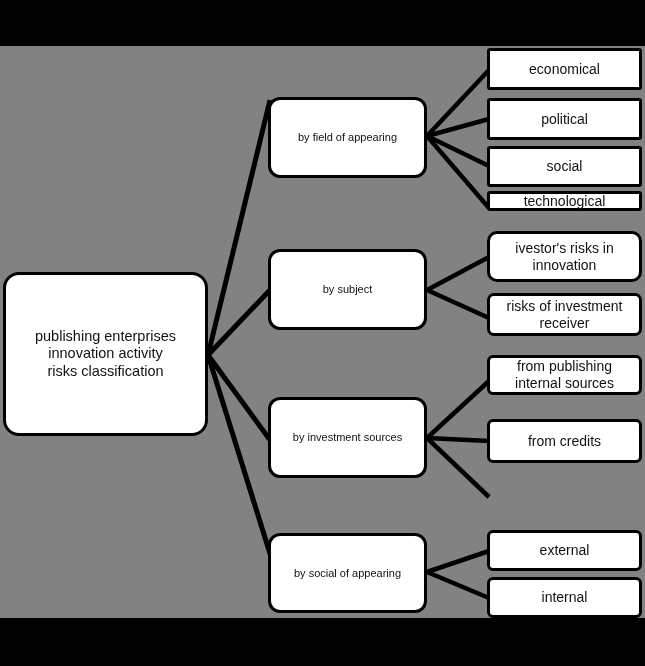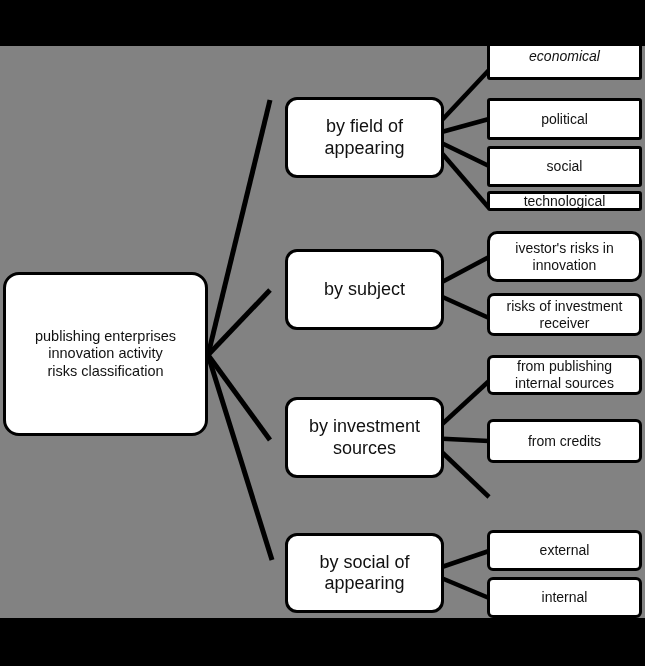--- a/index.html
+++ b/index.html
@@ -50,37 +50,36 @@
     width: 205px;
     height: 164px;
     border-radius: 16px;
     font-size: 14.5px;
     padding: 4px 28px;
   }
   .node-mid {
     left: 268px;
     width: 159px;
     border-radius: 12px;
-    font-size: 18px;
+    font-size: 11px;
     padding: 3px 8px;
-    margin-left: 17px;
   }
   .mid-1 { top: 97px;  height: 81px; }
   .mid-2 { top: 249px; height: 81px; }
   .mid-3 { top: 397px; height: 81px; }
   .mid-4 { top: 533px; height: 80px; }
 
   .node-leaf {
     left: 487px;
     width: 155px;
     border-radius: 3px;
     font-size: 14px;
     padding: 2px 5px;
   }
-  .leaf-economical   { top: 32px;  height: 48px; font-style: italic; }
+  .leaf-economical   { top: 48px;  height: 42px; }
   .leaf-political    { top: 98px;  height: 42px; }
   .leaf-social       { top: 146px; height: 41px; text-align: center; }
   .leaf-technological{ top: 191px; height: 20px; }
   .leaf-investor     { top: 231px; height: 51px; border-radius: 10px; }
   .leaf-receiver     { top: 293px; height: 43px; border-radius: 7px; }
   .leaf-internalsrc  { top: 355px; height: 40px; border-radius: 6px; }
   .leaf-credits      { top: 419px; height: 44px; border-radius: 6px; }
   .leaf-investments  { top: 476px; height: 42px; border-radius: 6px; }
   .leaf-external     { top: 530px; height: 41px; border-radius: 6px; }
   .leaf-internal     { top: 577px; height: 41px; border-radius: 6px; text-align: right; }

